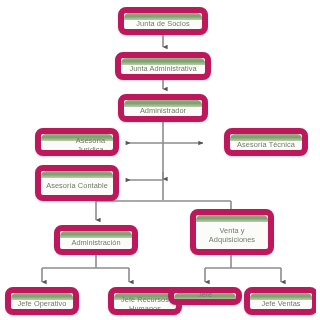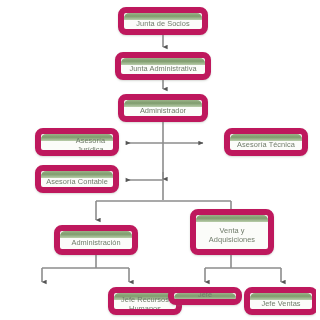--- a/index.html
+++ b/index.html
@@ -114,36 +114,40 @@
   <div class="node" style="left: 35px; top: 128px; width: 84px; height: 28px; padding-left: 27px;">
     <span class="bar"></span>
     <span class="label">Asesoría Jurídica</span>
   </div>
 
   <div class="node" style="left: 224px; top: 128px; width: 84px; height: 28px;">
     <span class="bar"></span>
     <span class="label">Asesoría Técnica</span>
   </div>
 
-  <div class="node" style="left: 35px; top: 165px; width: 84px; height: 28px;">
+  <div class="node" style="left: 35px; top: 165px; width: 84px; height: 36px;">
     <span class="bar"></span>
     <span class="label">Asesoría Contable</span>
   </div>
 
   <div class="node" style="left: 54px; top: 225px; width: 84px; height: 30px;">
     <span class="bar"></span>
     <span class="label">Administración</span>
   </div>
 
   <div class="node" style="left: 190px; top: 209px; width: 84px; height: 46px;">
     <span class="bar"></span>
     <span class="label">Venta y
 Adquisiciones</span>
   </div>
 
+  <div class="node" style="left: 5px; top: 287px; width: 74px; height: 28px;">
+    <span class="bar"></span>
+    <span class="label">Jefe Operativo</span>
+  </div>
 
   <div class="node" style="left: 92px; top: 287px; width: 74px; height: 28px; margin-left: 16px;">
     <span class="bar"></span>
     <span class="label">Jefe Recursos
 Humanos</span>
   </div>
 
   <div class="node" style="left: 168px; top: 287px; width: 74px; height: 17px;">
     <span class="bar"></span>
     <span class="label">Jefe Adquisiciones</span>

